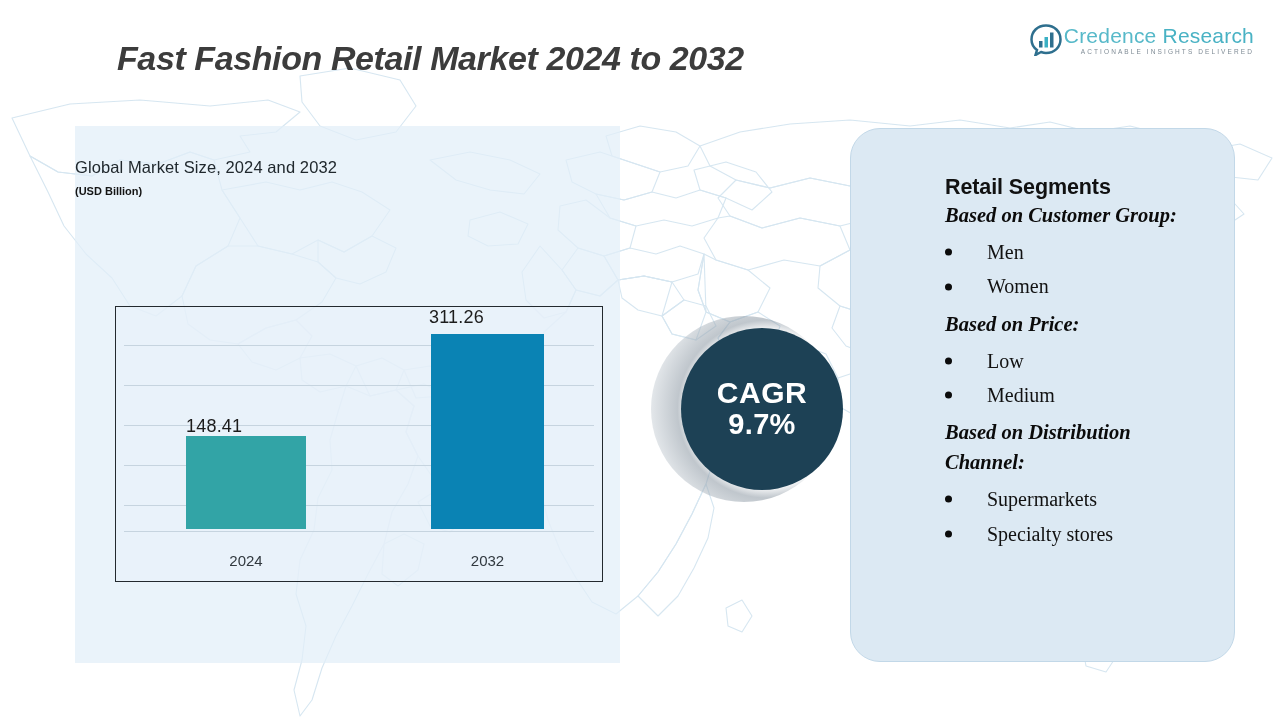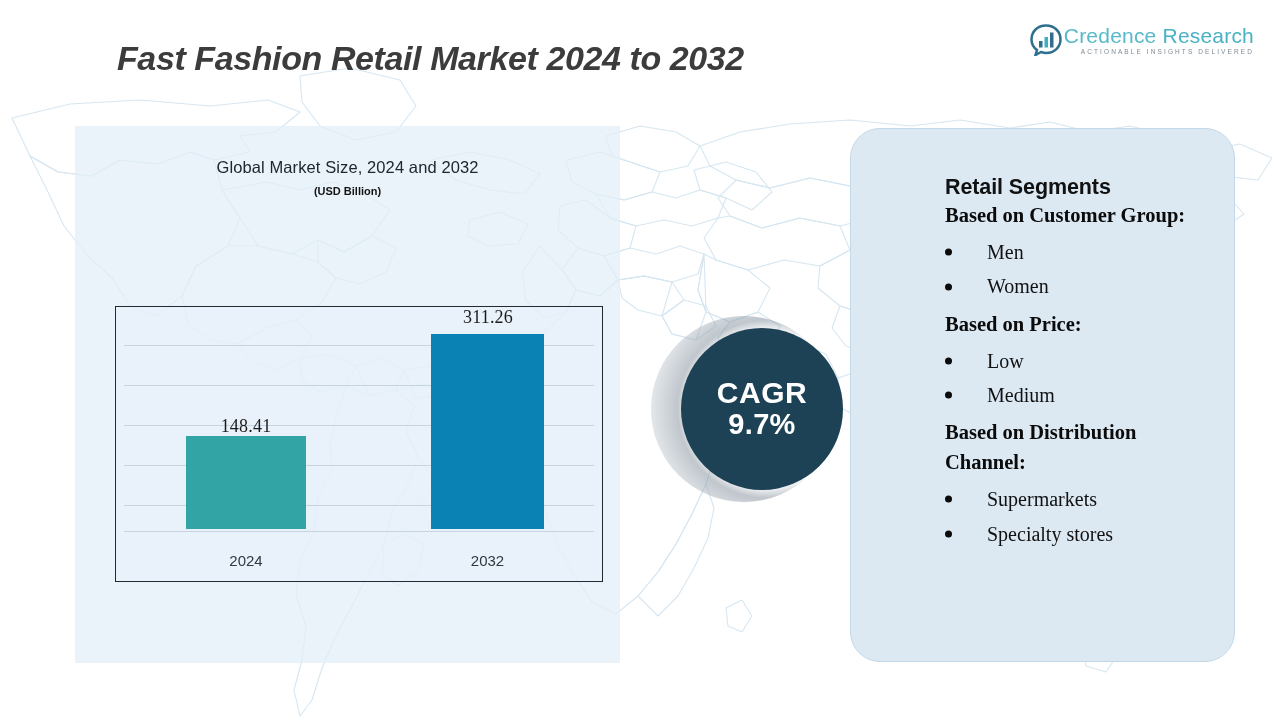--- a/index.html
+++ b/index.html
@@ -67,21 +67,20 @@
   #left-panel {
     position: absolute;
     left: 75px; top: 126px;
     width: 545px; height: 537px;
     background: rgba(226,238,248,0.72);
   }
   #chart-heading {
     position: absolute;
     left: 75px; top: 158px;
     width: 545px;
-    text-align: center;
     color: #1f1f1f;
   }
   #chart-heading .line1 {
     font-size: 16.5px;
     letter-spacing: 0.1px;
     color: #20282d;
   }
   #chart-heading .line2 {
     font-size: 11px;
     font-weight: bold;
@@ -105,25 +104,23 @@
     background: #c6d4df;
   }
   .bar {
     position: absolute;
     bottom: 52px;
   }
   #bar-2024 { left: 70px; width: 120px; background: #32a4a6; }
   #bar-2032 { left: 315px; width: 113px; background: #0a83b4; }
   .bar-value {
     position: absolute;
-    text-align: center;
     font-size: 18px;
     color: #1c1c1c;
     letter-spacing: 0.2px;
-    font-family: Liberation Serif, serif;
   }
   #value-2024 { left: 70px; width: 120px; }
   #value-2032 { left: 313px; width: 118px; }
   .cat-label {
     position: absolute;
     bottom: 12px;
     text-align: center;
     font-size: 15px;
     color: #31393f;
   }
@@ -184,20 +181,21 @@
     color: #111111;
     letter-spacing: -0.1px;
     margin-bottom: 1px;
   }
   .seg-head {
     font-family: "Liberation Serif", serif;
     font-size: 20.5px;
     font-weight: bold;
     color: #0b0b0b;
     line-height: 1.46;
+    font-style: italic;
   }
   .seg-list { list-style: none; margin: 4px 0 6px 0; }
   .seg-list li {
     position: relative;
     font-family: "Liberation Serif", serif;
     font-size: 20px;
     color: #111111;
     line-height: 1.72;
     padding-left: 42px;
   }

